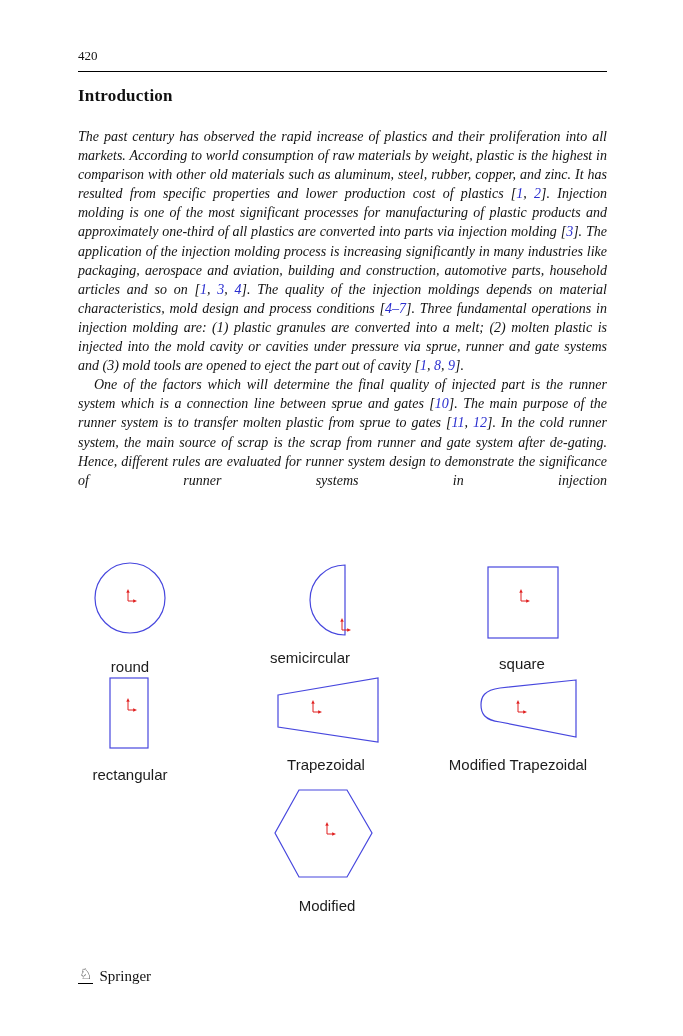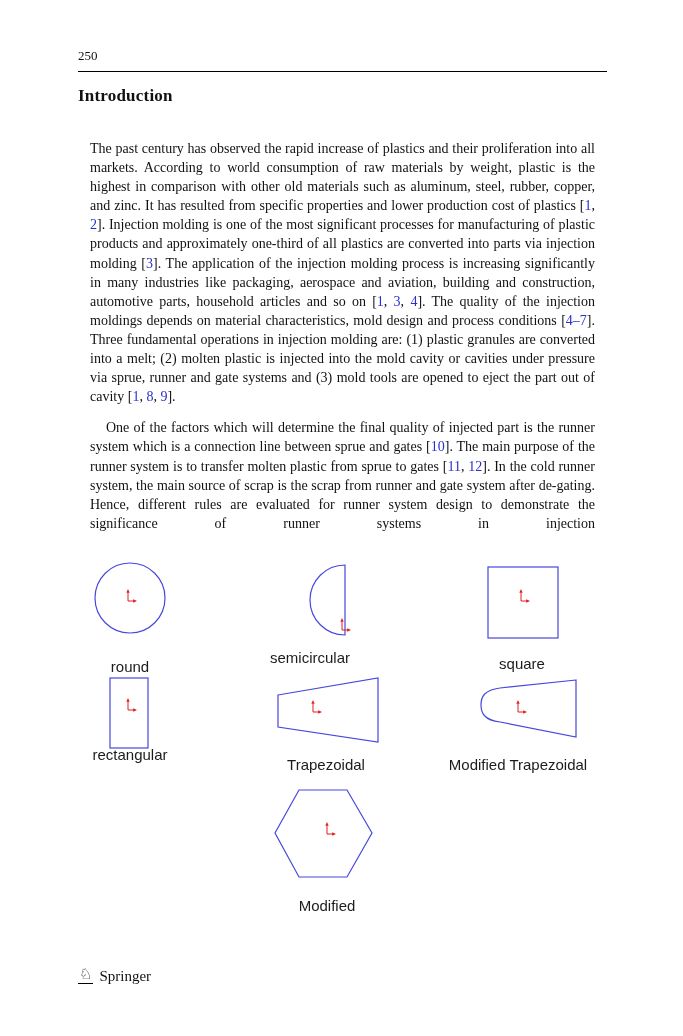--- a/index.html
+++ b/index.html
@@ -20,21 +20,21 @@
     border-bottom:1.6px solid #000;
   }
   .section-title{
     position:absolute;left:78px;top:86px;margin:0;
     font-size:17px;font-weight:bold;letter-spacing:.2px;
   }
   .body-text{
     position:absolute;left:78px;top:127px;width:529px;
     font-size:14px;line-height:19.1px;text-align:justify;
   }
-  .body-text p{margin:12px;}
+  .body-text p{margin:0;font-style:italic;}
   .body-text p.indent{text-indent:16px;}
   .body-text p.jlast{text-align-last:justify;}
   .cite{color:var(--citation-blue);cursor:pointer;}
   .figure{
     position:absolute;left:78px;top:550px;width:530px;height:380px;
   }
   .figure svg{position:absolute;left:0;top:0;}
   .fig-label{
     position:absolute;transform:translateX(-50%);
     font-family:"Liberation Sans","DejaVu Sans",sans-serif;
@@ -55,21 +55,21 @@
     border-bottom:1.4px solid #000;padding:0 1px 1px 1px;
     transform:translateY(-1px);
   }
 </style>
 </head>
 <body>
 
 <div class="page">
 
   <div class="running-head">
-    <span>250</span>
+    <span>420</span>
   </div>
 
   <h1 class="section-title">Introduction</h1>
 
   <div class="body-text" id="paras">
       <p class=""><span>The past century has observed the rapid increase of plastics and their proliferation into all markets. According to world consumption of raw materials by weight, plastic is the highest in comparison with other old materials such as aluminum, steel, rubber, copper, and zinc. It has resulted from specific properties and lower production cost of plastics [</span><span class="cite">1</span><span>, </span><span class="cite">2</span><span>]. Injection molding is one of the most significant processes for manufacturing of plastic products and approximately one-third of all plastics are converted into parts via injection molding [</span><span class="cite">3</span><span>]. The application of the injection molding process is increasing significantly in many industries like packaging, aerospace and aviation, building and construction, automotive parts, household articles and so on [</span><span class="cite">1</span><span>, </span><span class="cite">3</span><span>, </span><span class="cite">4</span><span>]. The quality of the injection moldings depends on material characteristics, mold design and process conditions [</span><span class="cite">4–7</span><span>]. Three fundamental operations in injection molding are: (1) plastic granules are converted into a melt; (2) molten plastic is injected into the mold cavity or cavities under pressure via sprue, runner and gate systems and (3) mold tools are opened to eject the part out of cavity [</span><span class="cite">1</span><span>, </span><span class="cite">8</span><span>, </span><span class="cite">9</span><span>].</span></p>
       <p class="indent jlast"><span>One of the factors which will determine the final quality of injected part is the runner system which is a connection line between sprue and gates [</span><span class="cite">10</span><span>]. The main purpose of the runner system is to transfer molten plastic from sprue to gates [</span><span class="cite">11</span><span>, </span><span class="cite">12</span><span>]. In the cold runner system, the main source of scrap is the scrap from runner and gate system after de-gating. Hence, different rules are evaluated for runner system design to demonstrate the significance of runner systems in injection</span></p>
     </div>
 
   <div class="figure">
@@ -101,21 +101,21 @@
       <path d="M498,130 L422,138 C406,140 403,147 403,155 C403,163 406,170 422,172 L498,187 Z" fill="none" stroke="var(--figure-stroke-blue)" stroke-width="1.2"></path>
       <use href="#axes" x="440" y="162"></use>
 
       <polygon points="221,240 269,240 294,283 269,327 221,327 197,283" fill="none" stroke="var(--figure-stroke-blue)" stroke-width="1.2"></polygon>
       <use href="#axes" x="249" y="284"></use>
     </svg>
 
     <span class="fig-label" style="left:52px;top:108px">round</span>
     <span class="fig-label" style="left:232px;top:99px">semicircular</span>
     <span class="fig-label" style="left:444px;top:105px">square</span>
-    <span class="fig-label" style="left:52px;top:196px">rectangular</span>
+    <span class="fig-label" style="left:52px;top:216px">rectangular</span>
     <span class="fig-label" style="left:248px;top:206px">Trapezoidal</span>
     <span class="fig-label" style="left:440px;top:206px">Modified Trapezoidal</span>
     <span class="fig-label" style="left:249px;top:347px">Modified</span>
   </div>
 
 
   <div class="footer">
     <span class="springer-logo">♘</span>
     <span>Springer</span>
   </div>

